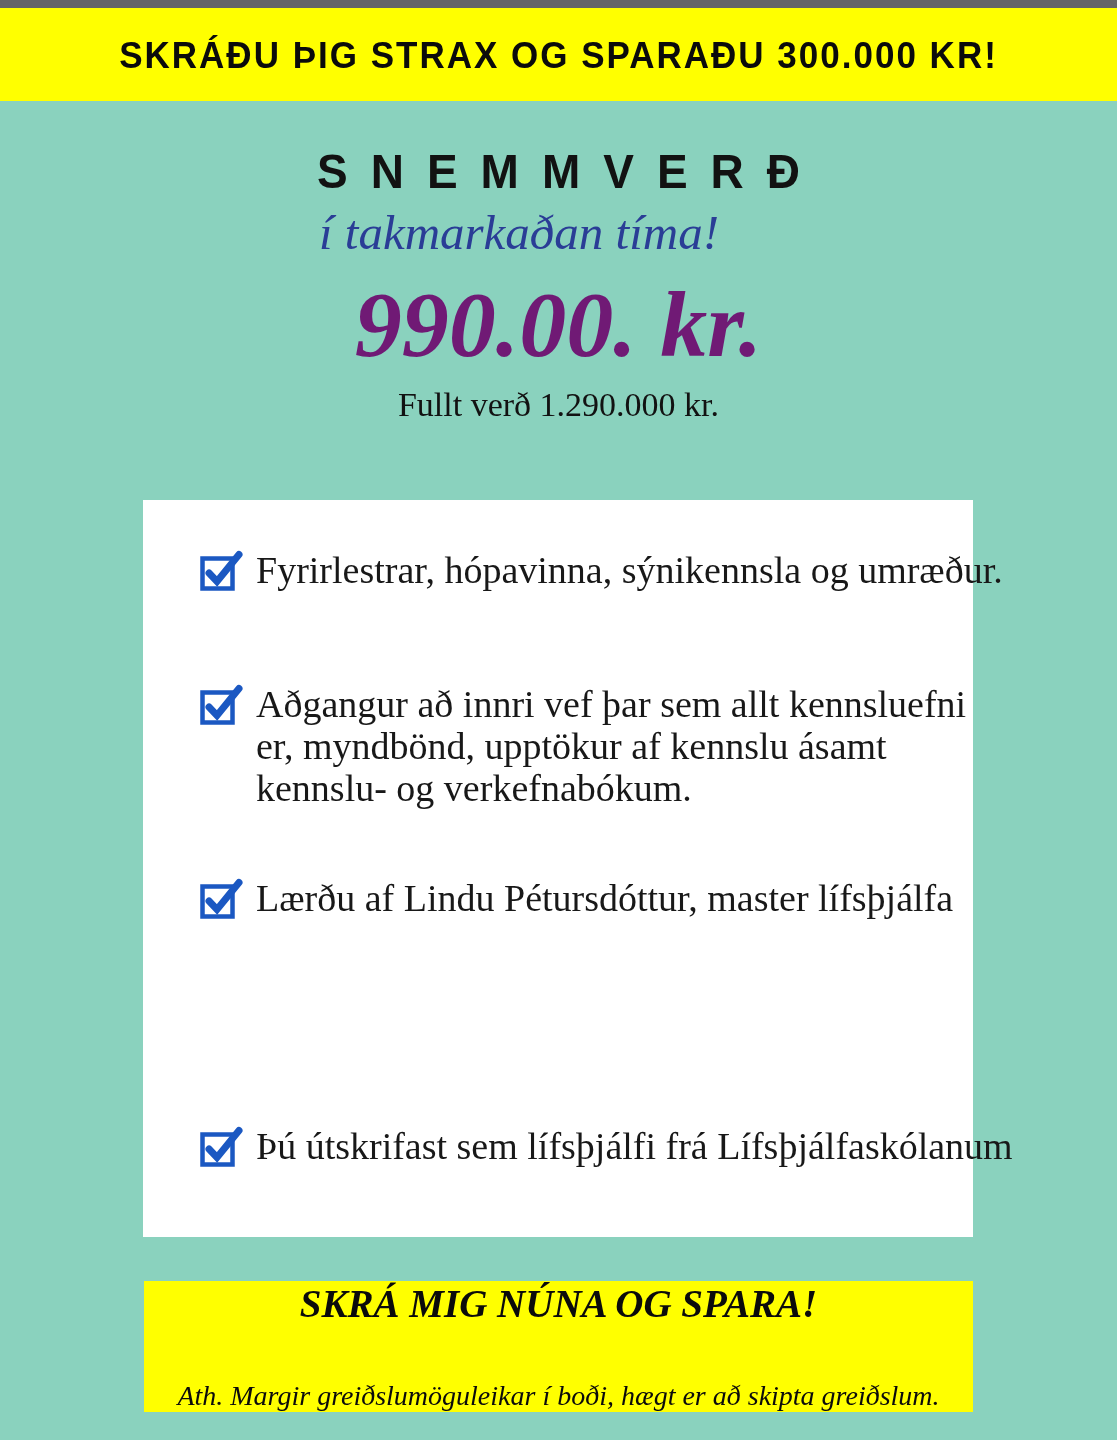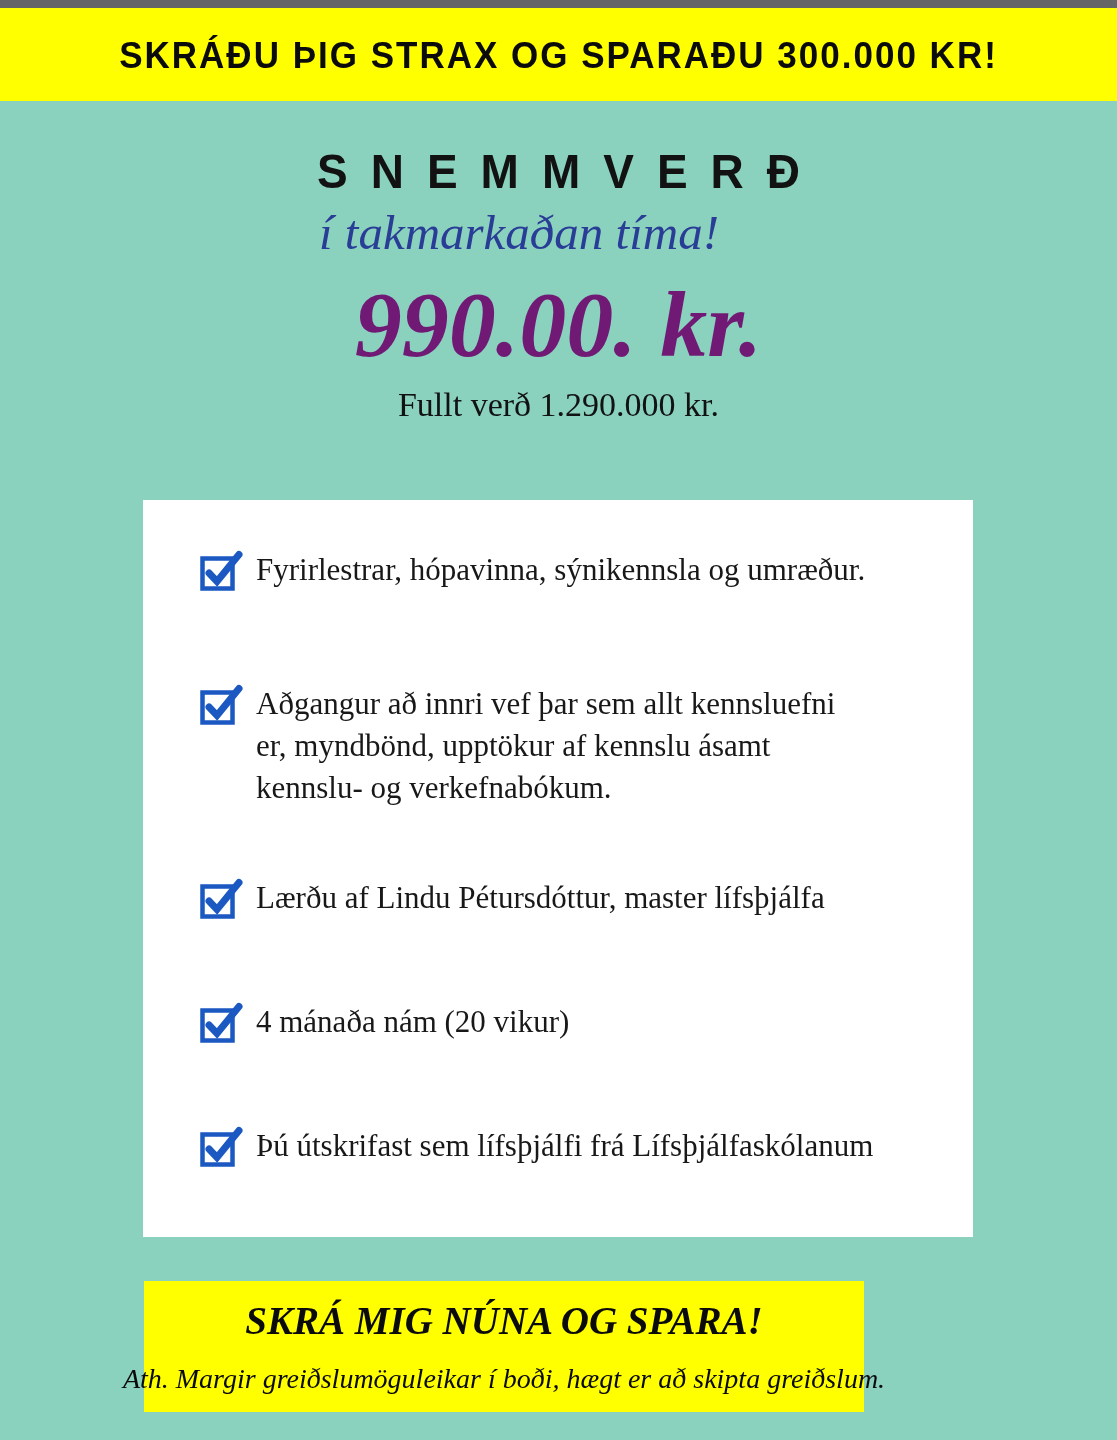--- a/index.html
+++ b/index.html
@@ -96,36 +96,36 @@
     align-items: flex-start;
     gap: 13px;
   }
   .checkbox {
     flex: 0 0 auto;
     width: 44px; height: 44px;
     display: block;
   }
   .check-item .item-text {
     font-family: "Liberation Serif", serif;
-    font-size: 31px;
+    font-size: 38px;
     line-height: 42px;
     color: #181818;
     padding-top: 1px;
   }
   .item-line { white-space: nowrap; }
   
   .bottom-banner {
     position: absolute;
     left: 144px; top: 1273px;
-    width: 720px; height: 131px;
+    width: 829px; height: 131px;
     background: #FFFF00;
     display: flex;
     flex-direction: column;
     align-items: center;
-    justify-content: center;
+    justify-content: space-between;
     gap: 20px;
     cursor: pointer;
   }
   .cta-text {
     font-family: "Liberation Serif", serif;
     font-style: italic;
     font-weight: bold;
     font-size: 39px;
     color: #0b0b0b;
     white-space: nowrap;
@@ -179,29 +179,20 @@
     <div class="check-item" style="top:376px;">
       <svg class="checkbox" viewBox="0 0 44 44">
         <rect x="3.5" y="10.5" width="30" height="30" fill="#ffffff" stroke="#1B58C2" stroke-width="4.5"></rect>
         <path d="M10 25 L18 33.5 L40 6.5" fill="none" stroke="#1B58C2" stroke-width="7" stroke-linecap="round" stroke-linejoin="miter"></path>
       </svg>
       <div class="item-text">
         <div class="item-line">Lærðu af Lindu Pétursdóttur, master lífsþjálfa</div>
       </div>
     </div>
 
-    <div class="check-item" style="top:500px;">
-      <svg class="checkbox" viewBox="0 0 44 44">
-        <rect x="3.5" y="10.5" width="30" height="30" fill="#ffffff" stroke="#1B58C2" stroke-width="4.5"></rect>
-        <path d="M10 25 L18 33.5 L40 6.5" fill="none" stroke="#1B58C2" stroke-width="7" stroke-linecap="round" stroke-linejoin="miter"></path>
-      </svg>
-      <div class="item-text">
-        <div class="item-line">4 mánaða nám (20 vikur)</div>
-      </div>
-    </div>
 
     <div class="check-item" style="top:624px;">
       <svg class="checkbox" viewBox="0 0 44 44">
         <rect x="3.5" y="10.5" width="30" height="30" fill="#ffffff" stroke="#1B58C2" stroke-width="4.5"></rect>
         <path d="M10 25 L18 33.5 L40 6.5" fill="none" stroke="#1B58C2" stroke-width="7" stroke-linecap="round" stroke-linejoin="miter"></path>
       </svg>
       <div class="item-text">
         <div class="item-line">Þú útskrifast sem lífsþjálfi frá Lífsþjálfaskólanum</div>
       </div>
     </div>

